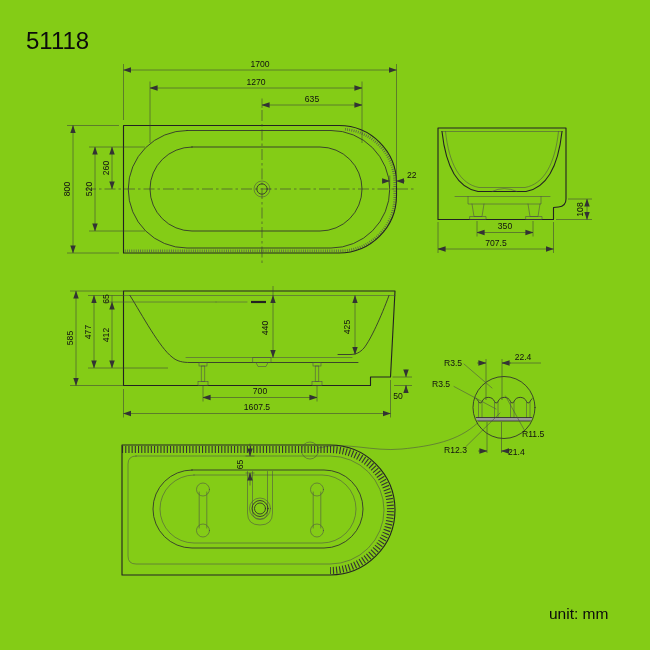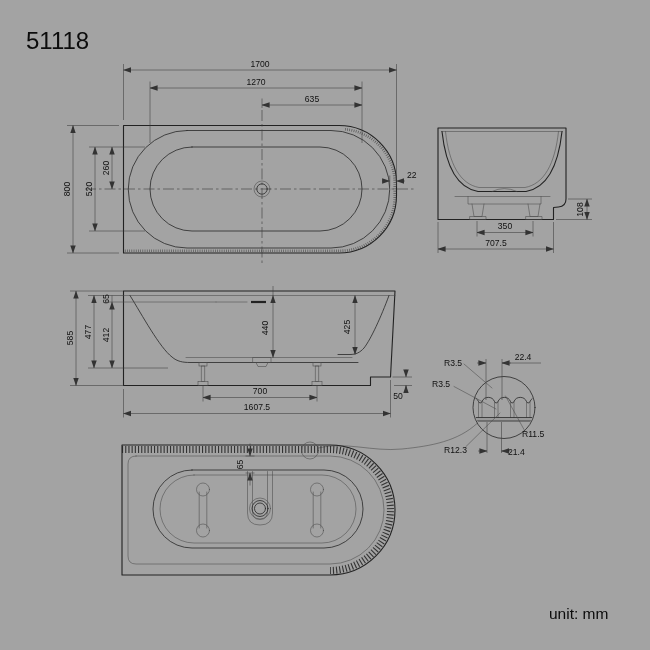--- a/index.html
+++ b/index.html
@@ -1,16 +1,16 @@
 <!DOCTYPE html>
 <html><head>
 <meta charset="utf-8">
 <style>
   html,body{margin:0;padding:0;background:#fff;}
-  .stage{position:relative;width:650px;height:650px;background:#a3a3a3;overflow:hidden;
+  .stage{position:relative;width:650px;height:650px;background:#84cc16;overflow:hidden;
          font-family:"Liberation Sans",sans-serif;}
   svg{display:block;}
   .ol   {fill:none;stroke:#222;stroke-width:1.1;stroke-linejoin:round;stroke-linecap:round;}
   .med  {fill:none;stroke:#2e2e2e;stroke-width:0.85;stroke-linejoin:round;stroke-linecap:round;}
   .thin {fill:none;stroke:#4a4a4a;stroke-width:0.55;stroke-linecap:round;}
   .dim  {fill:none;stroke:#3a3a3a;stroke-width:0.55;}
   .cl   {fill:none;stroke:#3a3a3a;stroke-width:0.6;stroke-dasharray:11 3 2.5 3;}
   .hatchfine{fill:none;stroke:#555;stroke-width:2.6;stroke-dasharray:0.7 1.5;}
   .hatchbold{fill:none;stroke:#333;stroke-width:7;stroke-dasharray:1.1 2.1;}
   .dt   {font-family:"Liberation Sans",sans-serif;font-size:8.6px;fill:#111;}

